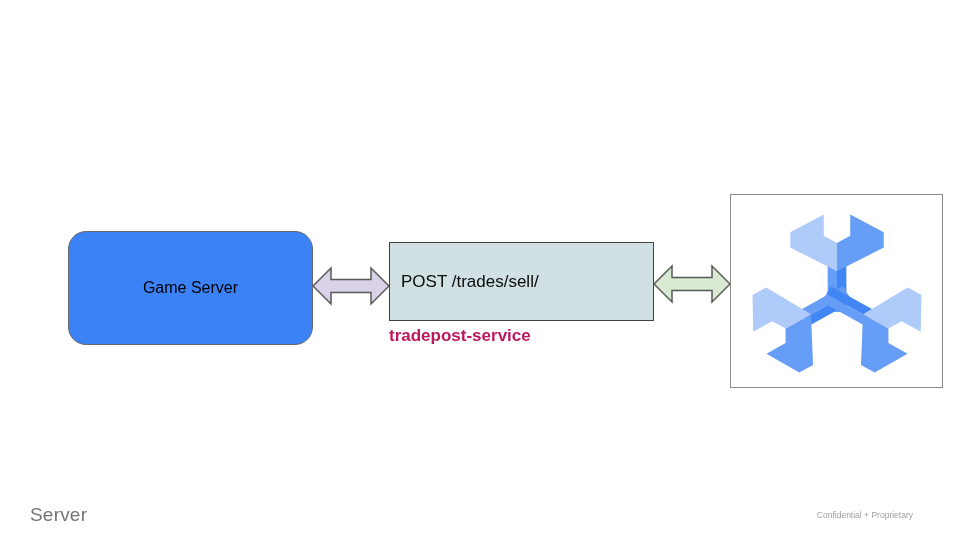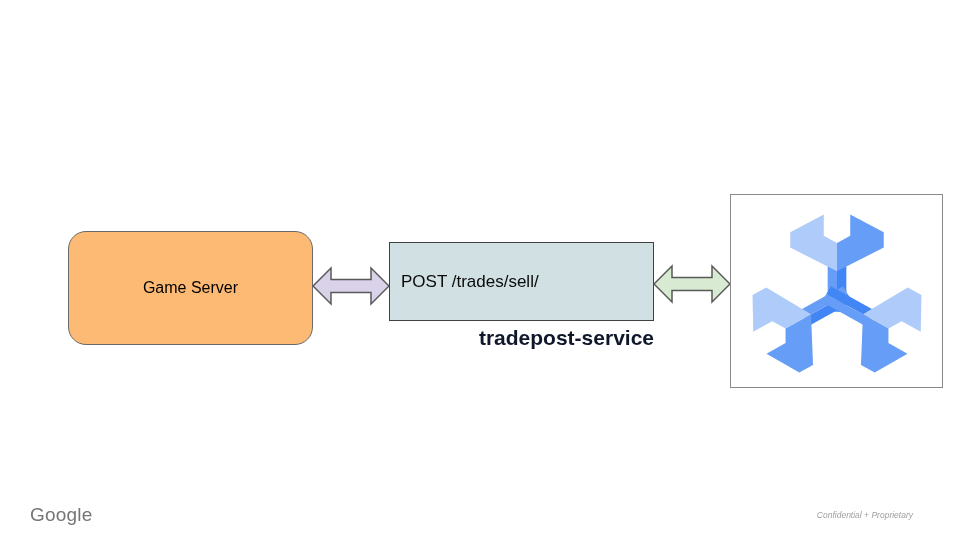--- a/index.html
+++ b/index.html
@@ -26,21 +26,21 @@
     border:1px solid #414141;
     box-sizing:border-box;
     display:flex;flex-direction:column;justify-content:center;
     padding-left:11px;
     font-size:17px;line-height:25px;color:#0b0b0b;
   }
   .api-line{white-space:nowrap;}
 
   .service-label{
     left:389px;top:326px;width:265px;
-    text-align:right;font-size:21px;font-weight:bold;color:#0f172a;
+    text-align:left;font-size:17px;font-weight:bold;color:#be185d;
   }
 
   
   .spanner-box{
     left:730px;top:194px;width:213px;height:194px;
     border:1px solid #898989;
     box-sizing:border-box;
     display:flex;align-items:center;justify-content:center;
   }
   .spanner-box svg{transform:translateY(9px);}
@@ -49,27 +49,27 @@
   .arrow-left{left:312px;top:264px;}
   .arrow-right{left:653px;top:262px;}
 
   
   .google-logo{
     left:30px;top:504px;
     font-size:19px;color:#757575;letter-spacing:0.2px;
   }
   .footer-note{
     right:47px;top:510px;
-    font-size:8.5px;color:#9e9e9e;font-style:italic;
+    font-size:8.5px;color:#9e9e9e;
   }
 </style>
 </head>
 <body>
 
-<div class="abs game-server" style="background-color: #fdba74;">
+<div class="abs game-server" style="background-color: #3b82f6;">
   <span>Game Server</span>
 </div>
 
 <svg class="abs arrow-left" width="78" height="44" viewBox="0 0 78 44">
   <polygon stroke-width="1.5" points="1,22 19,4 19,15.5 59,15.5 59,4 77,22 59,40 59,28.5 19,28.5 19,40" fill="#d9d2e9" stroke="#595959"></polygon>
 </svg>
 
 <div class="abs api-box" style="background-color: rgb(208, 224, 227);">
   <div class="api-line">POST /trades/sell/</div>
 </div>
@@ -96,14 +96,14 @@
     </g>
     <g transform="rotate(120)">
       <polygon points="-5.3,7 -5.3,-21 0,-21 0,7" fill="#4285f4"></polygon>
       <polygon points="0,7 0,-21 5.3,-21 5.3,7" fill="#669df6"></polygon>
       <polygon points="-7.5,-50.5 -26.5,-40 -26.5,-31 0,-17 0,-33.7 -7.5,-38" fill="#aecbfa"></polygon>
       <polygon points="7.5,-50.5 26.5,-40 26.5,-31 0,-17 0,-33.7 7.5,-38" fill="#669df6"></polygon>
     </g>
   </svg>
 </div>
 
-<div class="abs google-logo">Google</div>
+<div class="abs google-logo">Server</div>
 <div class="abs footer-note">Confidential + Proprietary</div>
 
 </body></html>

